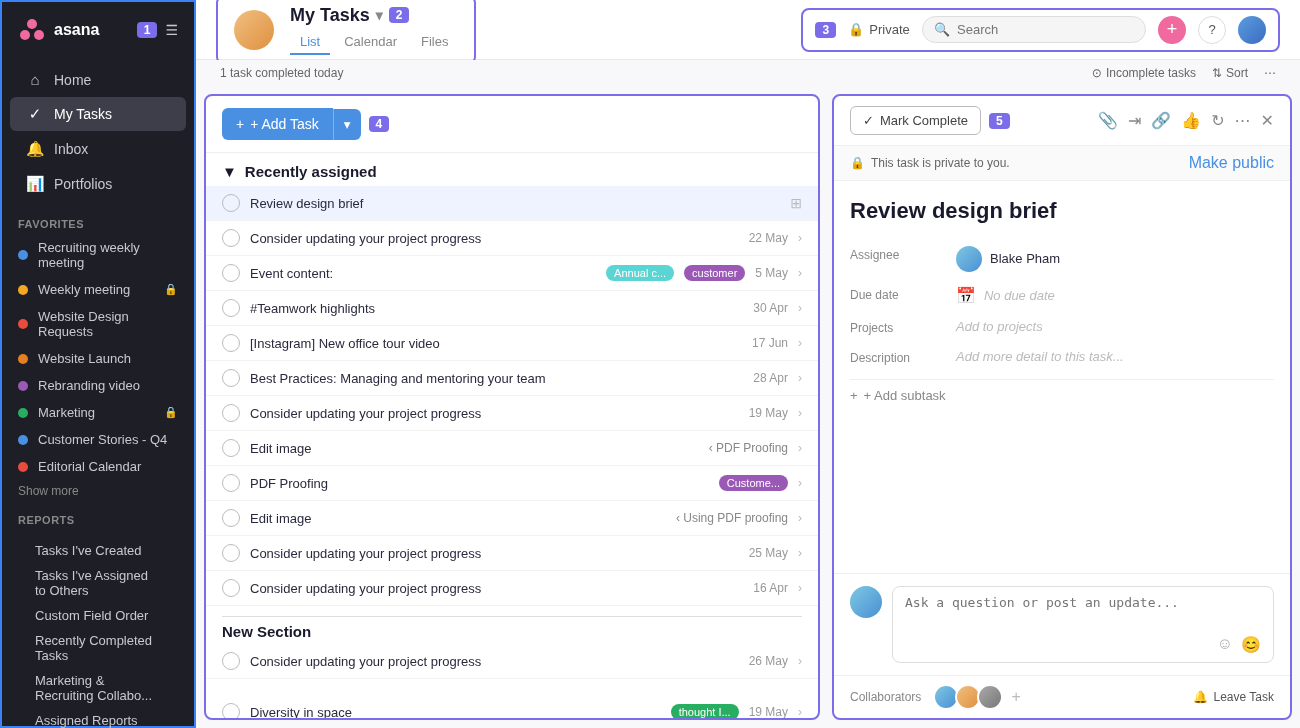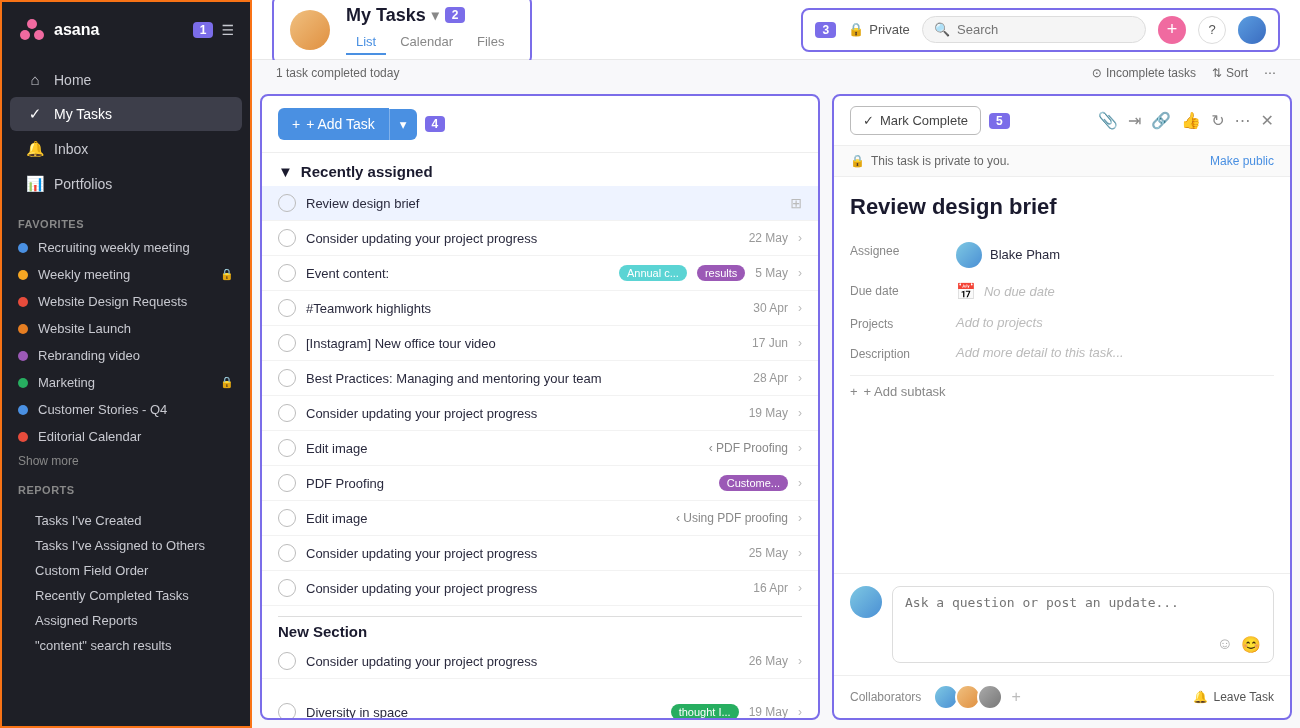--- a/index.html
+++ b/index.html
@@ -1,27 +1,27 @@
 <!DOCTYPE html>
 <html><head>
   <meta charset="utf-8">
   <style>
     * { box-sizing: border-box; margin: 0; padding: 0; }
     body { font-family: -apple-system, BlinkMacSystemFont, 'Segoe UI', sans-serif; background: #f5f5f5; display: flex; height: 728px; overflow: hidden; font-size: 14px; }
 
     
     #sidebar {
-      width: 252px;
+      width: 196px;
       background: #1e1f26;
       color: #c8c9d0;
       display: flex;
       flex-direction: column;
       height: 100%;
       flex-shrink: 0;
-      border: 2px solid #f97316;
+      border: 2px solid #3b82f6;
     }
     .sidebar-header {
       display: flex;
       align-items: center;
       justify-content: space-between;
       padding: 14px 16px;
     }
     .asana-logo {
       display: flex;
       align-items: center;
@@ -367,21 +367,21 @@
       justify-content: space-between;
       padding: 8px 16px;
       background: #fafafa;
       border-bottom: 1px solid #eee;
       font-size: 12px;
       color: #666;
     }
     .make-public-btn {
       color: #4a90e2;
       cursor: pointer;
-      font-size: 12px;
+      font-size: 16px;
     }
     .detail-scroll {
       flex: 1;
       overflow-y: auto;
       padding: 16px;
     }
     .task-title-large {
       font-size: 22px;
       font-weight: 700;
       color: #1a1a2e;
@@ -583,20 +583,23 @@
       <span>Tasks I've Created</span>
     </div>
     <div class="reports-item">
       <span>Tasks I've Assigned to Others</span>
     </div>
     <div class="reports-item">
       <span>Custom Field Order</span>
     </div>
     <div class="reports-item">
       <span>Recently Completed Tasks</span>
+    </div>
+    <div class="reports-item">
+      <span>Marketing &amp; Recruiting Collabo...</span>
     </div>
     <div class="reports-item">
       <span>Assigned Reports</span>
     </div>
     <div class="reports-item">
       <span>"content" search results</span>
     </div>
   </div>
 </div>
 
@@ -677,21 +680,21 @@
         <div class="task-row">
           <div class="task-check"></div>
           <span class="task-name">Consider updating your project progress</span>
           <span class="task-date">22 May</span>
           <span class="task-arrow">›</span>
         </div>
         <div class="task-row">
           <div class="task-check"></div>
           <span class="task-name">Event content:</span>
           <span class="task-tag tag-teal">Annual c...</span>
-          <span class="task-tag tag-purple">results</span>
+          <span class="task-tag tag-purple">customer</span>
           <span class="task-date">5 May</span>
           <span class="task-arrow">›</span>
         </div>
         <div class="task-row">
           <div class="task-check"></div>
           <span class="task-name">#Teamwork highlights</span>
           <span class="task-date">30 Apr</span>
           <span class="task-arrow">›</span>
         </div>
         <div class="task-row">

